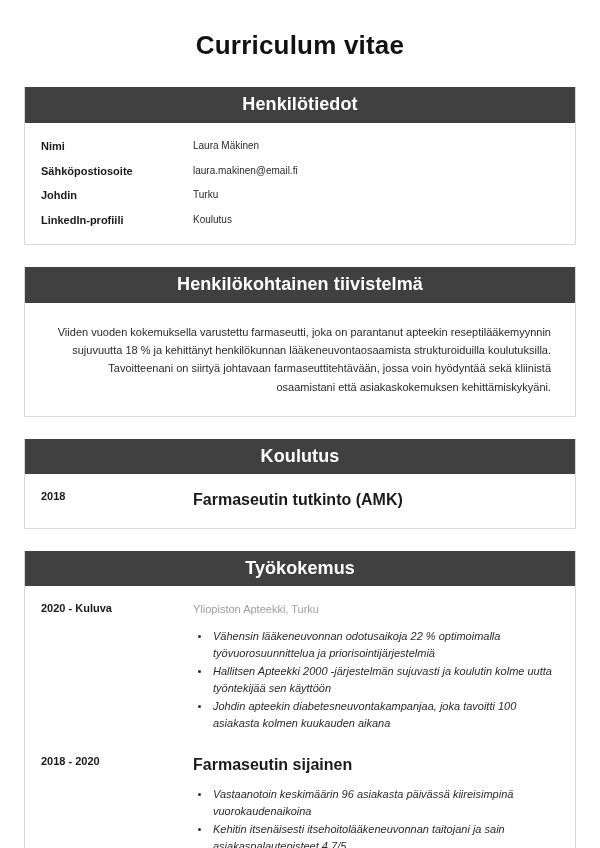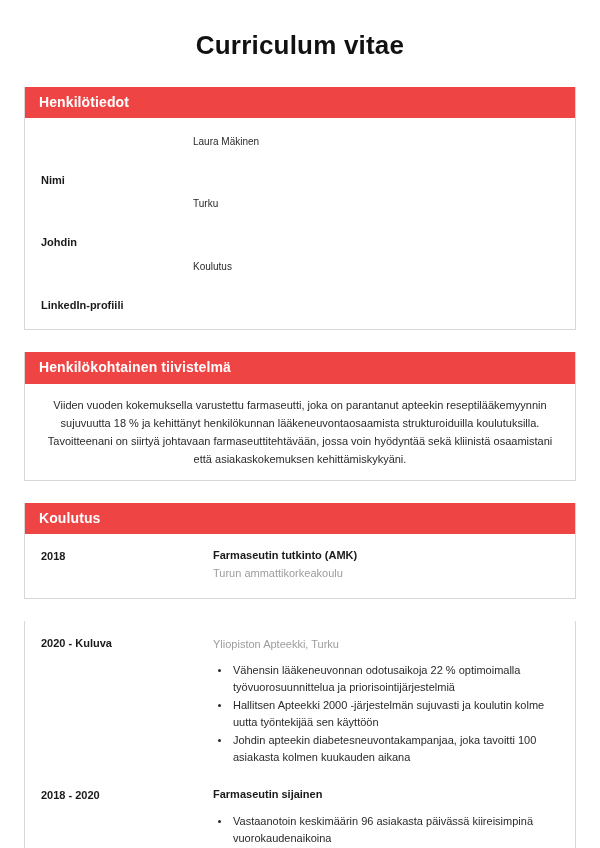--- a/index.html
+++ b/index.html
@@ -38,129 +38,133 @@
   }
 
   
   .card {
     border: 1px solid #d8d8d8;
     border-top: none;
     background: #ffffff;
     margin-bottom: 22px;
   }
   .card-header {
-    background: #ef4444;
+    background: #404040;
     color: #ffffff;
-    font-size: 14px;
+    font-size: 18px;
     font-weight: bold;
     padding: 7px 14px 8px 14px;
     line-height: 1.15;
     letter-spacing: 0.1px;
+    text-align: center;
   }
   .card-body {
     padding: 12px 16px 12px 16px;
   }
 
   
   .info-row {
     display: flex;
     align-items: flex-start;
     padding: 4.5px 0;
   }
   .info-label {
     width: 152px;
     flex: 0 0 152px;
     font-size: 11px;
     font-weight: bold;
     color: #1a1a1a;
     line-height: 1.4;
-    margin-top: 38px;
   }
   .info-value {
     font-size: 10px;
     color: #2a2a2a;
     line-height: 1.4;
   }
 
   
   .entry {
     display: flex;
     align-items: flex-start;
     padding: 2px 0 4px 0;
-    gap: 20px;
   }
   .entry + .entry {
     margin-top: 14px;
   }
   .entry-date {
     width: 152px;
     flex: 0 0 152px;
     font-size: 11px;
     font-weight: bold;
     color: #1a1a1a;
     line-height: 1.45;
     padding-top: 1px;
   }
   .entry-main {
     flex: 1 1 auto;
     min-width: 0;
   }
   .entry-title {
-    font-size: 11px;
+    font-size: 16px;
     font-weight: bold;
     color: #1a1a1a;
     line-height: 1.45;
   }
   .entry-subtitle {
     font-size: 11px;
     color: #9d9d9d;
     line-height: 1.5;
     margin-top: 1px;
   }
   .entry-bullets {
     margin: 10px 0 0 0;
     padding-left: 18px;
     list-style: disc;
+    font-style: italic;
   }
   .entry-bullets li {
     font-size: 11px;
     color: #2a2a2a;
     line-height: 1.55;
     margin-bottom: 1px;
     padding-left: 2px;
   }
   .entry-bullets li::marker {
     font-size: 10px;
   }
 
   
   .summary-text {
     font-size: 11px;
     color: #2a2a2a;
     line-height: 1.65;
-    margin: 0;
-    text-align: center;
+    margin: 8px;
+    text-align: right;
   }
 </style>
 </head>
 <body>
 
 <div class="page">
 
   <h1 class="doc-title">Curriculum vitae</h1>
 
   <section class="card">
     <div class="card-header">Henkilötiedot</div>
     <div class="card-body">
 
       <div class="info-row">
         <div class="info-label">Nimi</div>
         <div class="info-value">Laura Mäkinen</div>
       </div>
 
+      <div class="info-row">
+        <div class="info-label">Sähköpostiosoite</div>
+        <div class="info-value">laura.makinen@email.fi</div>
+      </div>
 
 
       <div class="info-row">
         <div class="info-label">Johdin</div>
         <div class="info-value">Turku</div>
       </div>
 
       <div class="info-row">
         <div class="info-label">LinkedIn-profiili</div>
         <div class="info-value">Koulutus</div>
@@ -177,28 +181,28 @@
   </section>
 
   <section class="card">
     <div class="card-header">Koulutus</div>
     <div class="card-body">
 
       <div class="entry">
         <div class="entry-date">2018</div>
         <div class="entry-main">
           <div class="entry-title">Farmaseutin tutkinto (AMK)</div>
-          <div class="entry-subtitle">Turun ammattikorkeakoulu</div>
         </div>
       </div>
 
     </div>
   </section>
 
   <section class="card">
+    <div class="card-header">Työkokemus</div>
     <div class="card-body">
 
       <div class="entry">
         <div class="entry-date">2020 - Kuluva</div>
         <div class="entry-main">
           <div class="entry-subtitle">Yliopiston Apteekki, Turku</div>
           <ul class="entry-bullets">
             <li>Vähensin lääkeneuvonnan odotusaikoja 22 % optimoimalla työvuorosuunnittelua ja priorisointijärjestelmiä</li>
             <li>Hallitsen Apteekki 2000 -järjestelmän sujuvasti ja koulutin kolme uutta työntekijää sen käyttöön</li>
             <li>Johdin apteekin diabetesneuvontakampanjaa, joka tavoitti 100 asiakasta kolmen kuukauden aikana</li>

